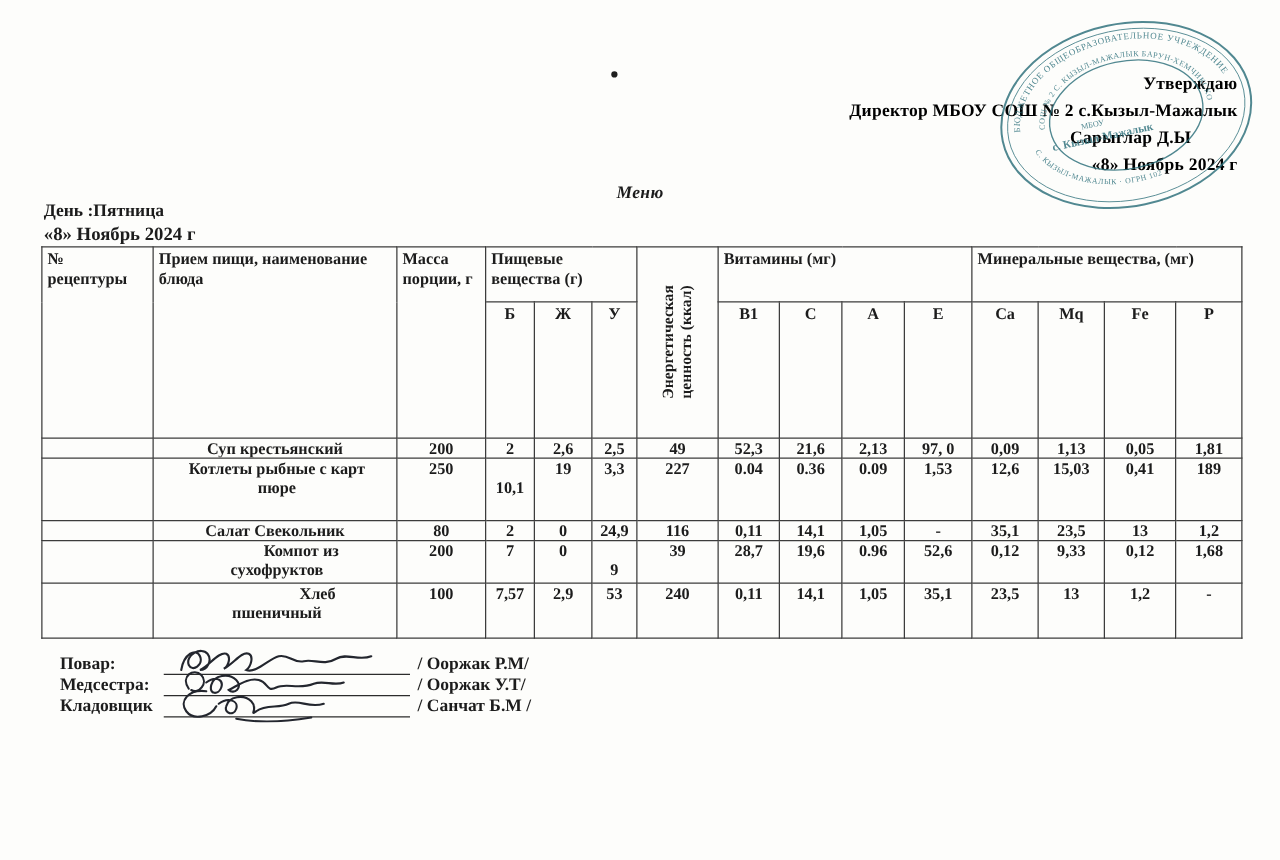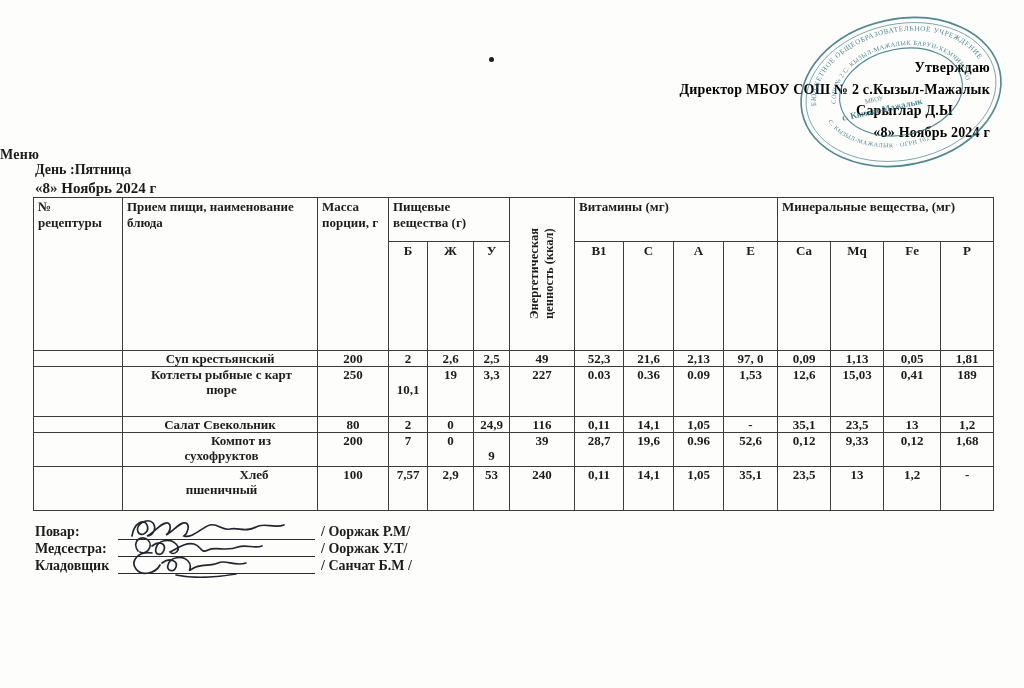--- a/index.html
+++ b/index.html
@@ -21,22 +21,22 @@
   .approval .l1{font-weight:700;}
   .approval .l3{padding-right:37px;}
 
   
   .stamp{position:absolute;left:791px;top:6px;z-index:3;opacity:.82;pointer-events:none;}
 
   
   .dot{position:absolute;left:489px;top:57px;width:5px;height:5px;border-radius:50%;background:#1f1f1f;}
 
   
-  .menu-title{position:absolute;top:147px;left:0;width:1024px;
-    font-size:14px;font-weight:600;letter-spacing:.3px;}
+  .menu-title{position:absolute;top:147px;left:0;width:1024px;text-align:center;
+    font-size:14px;font-weight:600;letter-spacing:.3px;font-style:italic;}
   .day-block{position:absolute;left:35px;top:161px;}
   .day-line{font-size:14px;font-weight:600;line-height:18px;}
   .date-line{font-size:15px;font-weight:700;line-height:19px;}
 
   
   .tbl-wrap{position:absolute;left:33px;top:197px;}
   table{border-collapse:collapse;table-layout:fixed;width:960px;}
   th,td{border:1px solid #3c3c3c;overflow:hidden;}
   thead th{
     font-size:13px;font-weight:600;text-align:left;vertical-align:top;
@@ -56,21 +56,21 @@
   }
   td.dish-left{text-align:center;white-space:pre-wrap;padding-left:5px;}
   tr.r1 td{height:13px;margin-left:32px;}
   tr.r2 td{height:49px;}
   tr.r3 td{height:13px;margin-top:12px;}
   tr.r4 td{height:33px;}
   tr.r5 td{height:43px;}
 
   
   .sign-block{position:absolute;left:35px;top:520px;width:480px;height:60px;}
-  .sig-row{position:absolute;left:0;display:flex;align-items:flex-end;height:18px;}
+  .sig-row{position:absolute;left:13px;display:flex;align-items:flex-end;height:18px;}
   .sig-row.s1{top:2px;}
   .sig-row.s2{top:19px;}
   .sig-row.s3{top:36px;}
   .sig-role{width:83px;font-size:14px;font-weight:600;line-height:17px;}
   .sig-line{position:relative;width:197px;height:16px;border-bottom:1.4px solid #2c2c2c;margin-right:6px;}
   .sig-line svg{position:absolute;left:8px;bottom:-5px;}
   .sig-name{font-size:14px;font-weight:600;line-height:17px;white-space:nowrap;text-align:center;}
 </style>
 </head>
 <body>
@@ -190,21 +190,21 @@
         <tr class="r2">
           <td></td>
           <td class="dish-left">Котлеты рыбные с карт
 пюре</td>
           <td>250</td>
           <td>
 10,1</td>
           <td>19</td>
           <td>3,3</td>
           <td>227</td>
-          <td>0.03</td>
+          <td>0.04</td>
           <td>0.36</td>
           <td>0.09</td>
           <td>1,53</td>
           <td>12,6</td>
           <td>15,03</td>
           <td>0,41</td>
           <td>189</td>
         </tr>
         <tr class="r3">
           <td></td>

